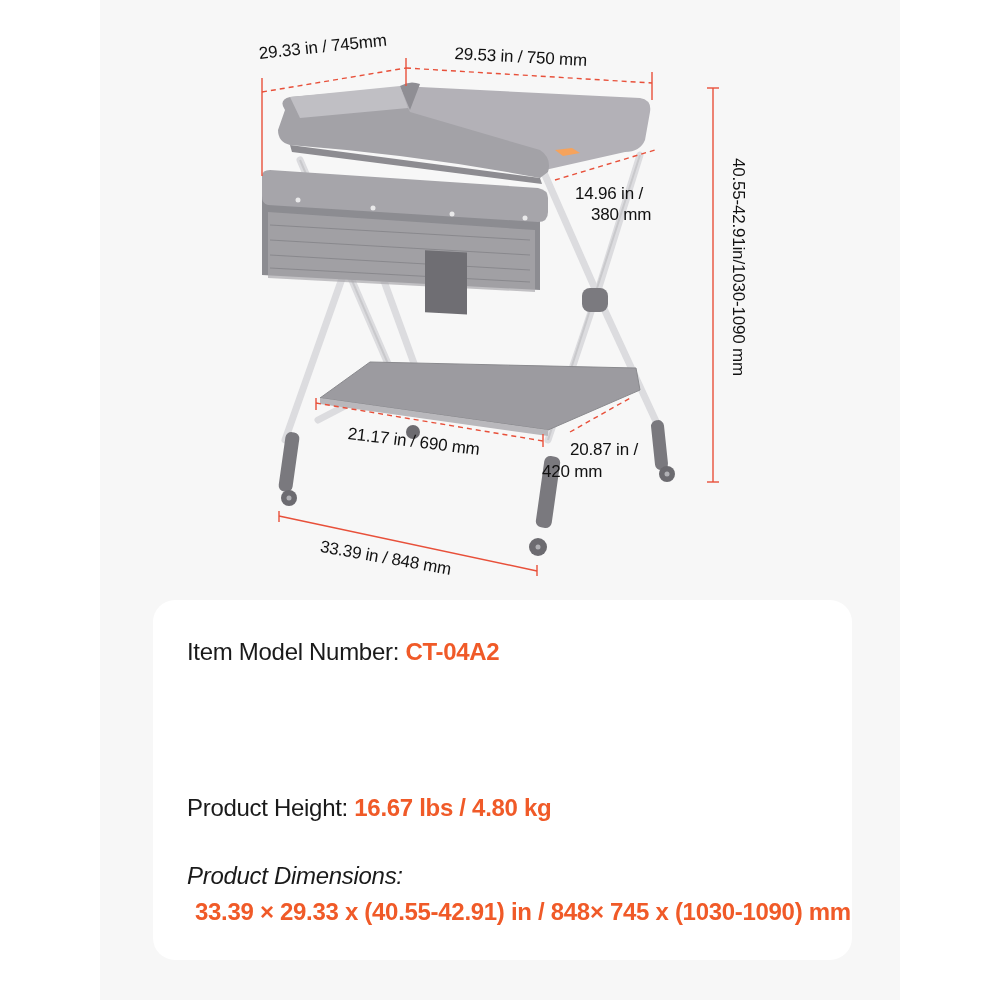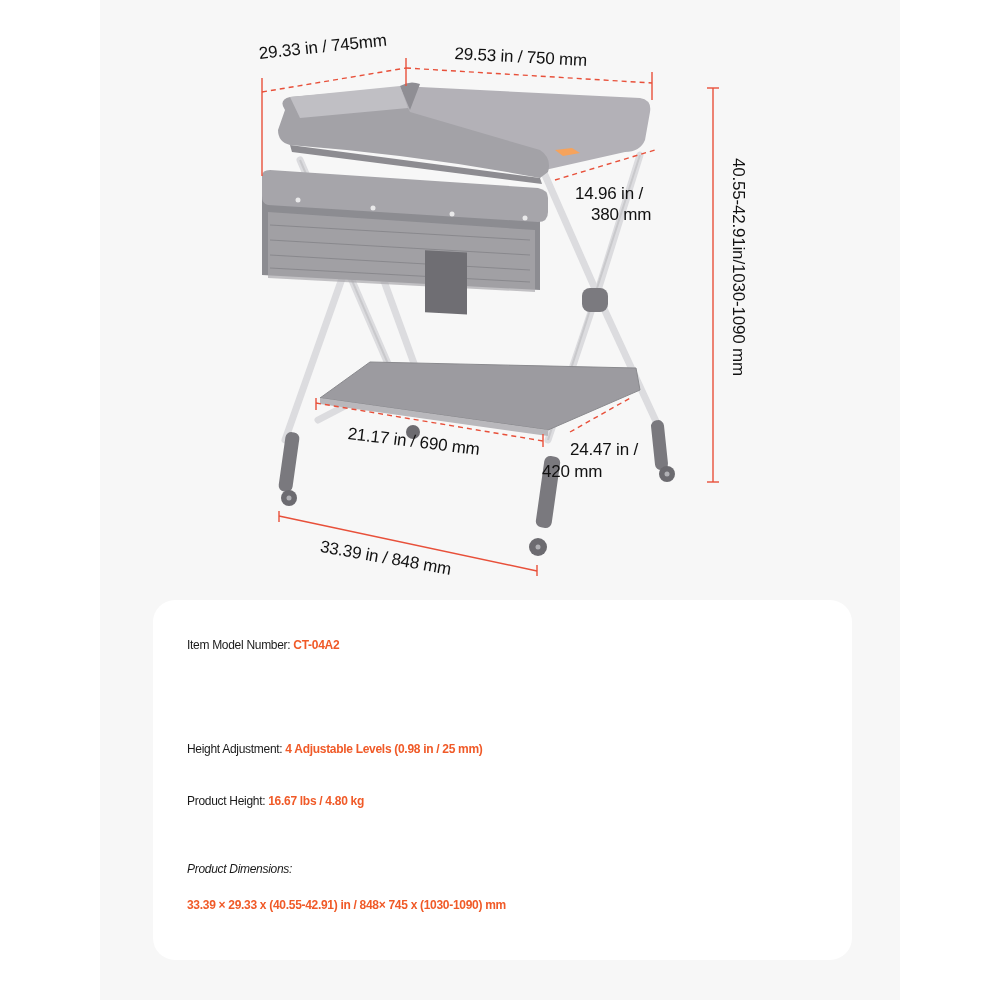--- a/index.html
+++ b/index.html
@@ -2,21 +2,21 @@
 <html><head>
 <meta charset="utf-8">
 <style>
   html, body { margin:0; padding:0; }
   body { width:1000px; height:1000px; background:#ffffff; position:relative; overflow:hidden;
          font-family:"Liberation Sans", "DejaVu Sans", sans-serif; }
   .panel { position:absolute; left:100px; top:0; width:800px; height:1000px; background:#f7f7f7; }
   .illustration { position:absolute; left:0; top:0; width:1000px; height:600px; }
   .dim-label { position:absolute; color:#111; font-size:17px; white-space:nowrap; letter-spacing:-0.2px; }
   .spec-card { position:absolute; left:153px; top:600px; width:699px; height:360px; background:#ffffff; border-radius:22px; }
-  .spec-row { position:absolute; left:34px; font-size:12px; color:#1a1a1a; white-space:nowrap; letter-spacing:-0.3px; }
+  .spec-row { position:absolute; left:34px; font-size:24px; color:#1a1a1a; white-space:nowrap; letter-spacing:-0.3px; }
   .spec-value { color:#f05a28; font-weight:bold; }
 </style>
 </head>
 <body>
 
 <div class="panel"></div>
 
 <svg class="illustration" viewBox="0 0 1000 600" xmlns="http://www.w3.org/2000/svg">
 
   <g stroke="#dcdcdf" stroke-width="7" stroke-linecap="round" fill="none">
@@ -111,33 +111,30 @@
     <line x1="537" y1="565" x2="537" y2="576"></line>
   </g>
 </svg>
 
 <div class="dim-label" style="left:258px; top:44px; transform:rotate(-6deg); transform-origin:left top;">29.33 in / 745mm</div>
 <div class="dim-label" style="left:455px; top:44px; transform:rotate(3deg); transform-origin:left top;">29.53 in / 750 mm</div>
 <div class="dim-label" style="left:575px; top:184px;">14.96 in /</div>
 <div class="dim-label" style="left:575px; top:205px;margin-left:16px;">380 mm</div>
 <div class="dim-label" style="left:748px; top:158px; transform:rotate(90deg); transform-origin:left top;">40.55-42.91in/1030-1090 mm</div>
 <div class="dim-label" style="left:349px; top:424px; transform:rotate(7deg); transform-origin:left top;">21.17 in / 690 mm</div>
-<div class="dim-label" style="left:570px; top:440px;">24.47 in /</div>
+<div class="dim-label" style="left:570px; top:440px;">20.87 in /</div>
 <div class="dim-label" style="left:542px; top:462px;">420 mm</div>
 <div class="dim-label" style="left:322px; top:537px; transform:rotate(10deg); transform-origin:left top;">33.39 in / 848 mm</div>
 
 <div class="spec-card">
   <div class="spec-row" style="top:38px;">
     <span>Item Model Number: </span><span class="spec-value">CT-04A2</span>
   </div>
-  <div class="spec-row" style="top:142px;">
-    <span>Height Adjustment: </span><span class="spec-value">4 Adjustable Levels (0.98 in / 25 mm)</span>
-  </div>
   <div class="spec-row" style="top:194px;">
     <span>Product Height: </span><span class="spec-value">16.67 lbs / 4.80 kg</span>
   </div>
   <div class="spec-row" style="top:262px;font-style:italic;">
     <span>Product Dimensions:</span>
   </div>
-  <div class="spec-row" style="top:298px;">
+  <div class="spec-row" style="top:298px;margin-left:8px;">
     <span class="spec-value">33.39 × 29.33 x (40.55-42.91) in / 848× 745 x (1030-1090) mm</span>
   </div>
 </div>
 
 </body></html>

